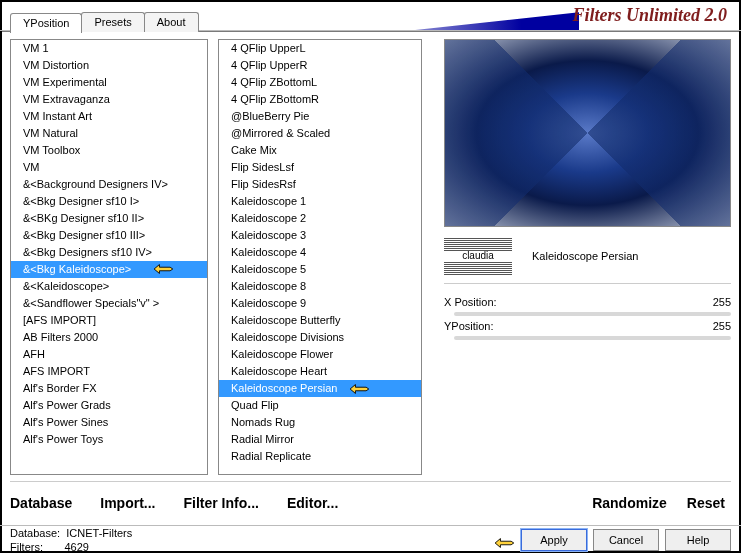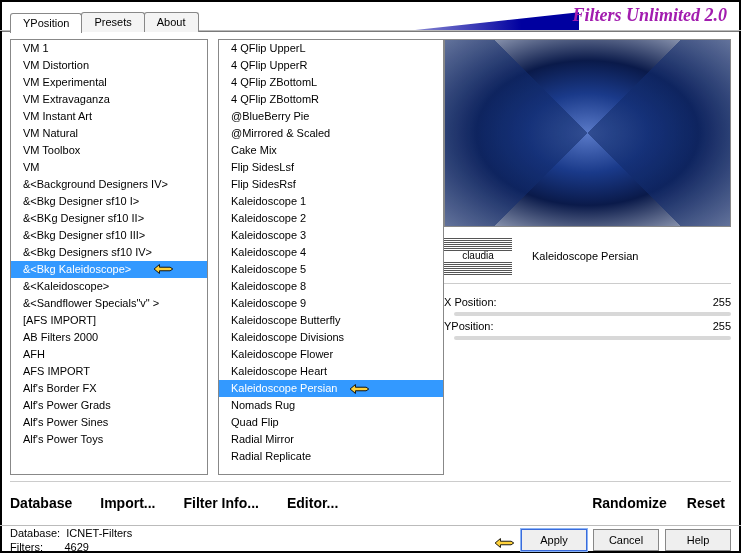--- a/index.html
+++ b/index.html
@@ -1,26 +1,26 @@
 <!DOCTYPE html>
 <html><head>
 <meta charset="utf-8">
 <style>
   * { box-sizing: border-box; font-family: "Segoe UI", Tahoma, Arial, sans-serif; }
   body { margin: 0; background: #fff; width: 741px; height: 553px; overflow: hidden; border: 2px solid #000; }
   .header { height: 30px; background: #fff; position: relative; border-bottom: 1px solid #7a7a7a; }
-  .header-title { position: absolute; right: 12px; top: 1px; font: italic 700 18px/24px Georgia,serif; color: #a21caf; }
+  .header-title { position: absolute; right: 12px; top: 1px; font: italic 700 18px/24px Georgia,serif; color: #7f1d1d; }
   .header-curve { position: absolute; left: 0; right: 160px; top: 0; bottom: 0; background: linear-gradient(90deg, #fff 0%, #fff 55%, #0000a0 90%); clip-path: polygon(0 100%, 100% 100%, 100% 35%, 70% 100%); }
   .tabs { position: absolute; left: 8px; top: 10px; display: flex; z-index: 2; }
   .tab { font-size: 11px; padding: 3px 12px; border: 1px solid #888; border-bottom: none; border-top-left-radius: 3px; border-top-right-radius: 3px; background: #f4f4f4; margin-right: -1px; cursor: pointer; }
   .tab.active { background: #fff; position: relative; top: 1px; padding-bottom: 4px; }
   .main { position: absolute; top: 30px; left: 0; right: 0; bottom: 34px; border-top: 1px solid #bbb; }
   .panel { position: absolute; top: 8px; bottom: 44px; }
   .panel-left { left: 10px; width: 198px; }
-  .panel-mid  { left: 218px; width: 226px; }
+  .panel-mid  { left: 218px; width: 204px; }
   .listbox { width: 100%; height: 100%; border: 1px solid #888; background: #fff; overflow-y: scroll; font-size: 11px; line-height: 17px; }
   .listbox div { padding: 0 12px; white-space: nowrap; overflow: hidden; }
   .listbox .sel { background: #3399ff; color: #fff; }
   ::-webkit-scrollbar { width: 16px; }
   ::-webkit-scrollbar-track { background: #f0f0f0; border-left: 1px solid #ccc; }
   ::-webkit-scrollbar-thumb { background: #c8c8c8; border: 1px solid #999; }
   .preview-pane { position: absolute; left: 444px; right: 10px; top: 8px; bottom: 44px; }
   .preview-img { width: 100%; height: 188px; border: 1px solid #888; background:
      radial-gradient(ellipse at center,#5a7ac8 0%,#1a3a8a 30%,#0a1a4a 55%,#c8d0e0 100%); position:relative; overflow:hidden; }
   .preview-img:before, .preview-img:after { content:""; position:absolute; inset:0; background:conic-gradient(from 45deg,#0a1a4a 0 25%,transparent 0 50%,#0a1a4a 0 75%,transparent 0); opacity:.55; }
@@ -101,22 +101,22 @@
         <div>Kaleidoscope 3</div>
         <div>Kaleidoscope 4</div>
         <div>Kaleidoscope 5</div>
         <div>Kaleidoscope 8</div>
         <div>Kaleidoscope 9</div>
         <div>Kaleidoscope Butterfly</div>
         <div>Kaleidoscope Divisions</div>
         <div>Kaleidoscope Flower</div>
         <div>Kaleidoscope Heart</div>
         <div class="sel">Kaleidoscope Persian</div>
+        <div>Quad Flip</div>
         <div>Nomads Rug</div>
-        <div>Quad Flip</div>
         <div>Radial Mirror</div>
         <div>Radial Replicate</div>
       </div>
   </div>
 
   <div class="preview-pane">
     <div class="preview-img"></div>
     <div class="filter-name-row">
       <div class="claudia-badge"><span>claudia</span></div>
       <div style="font-size:11px;">Kaleidoscope Persian</div>

